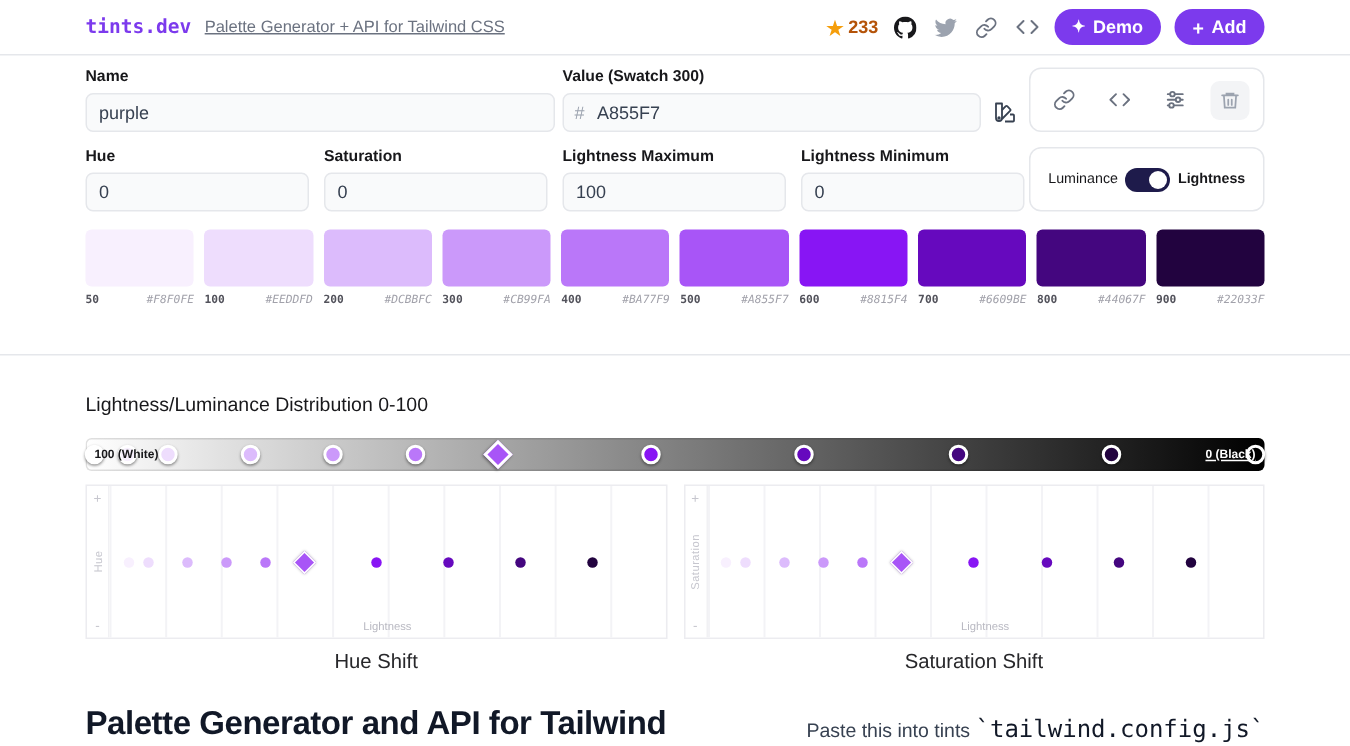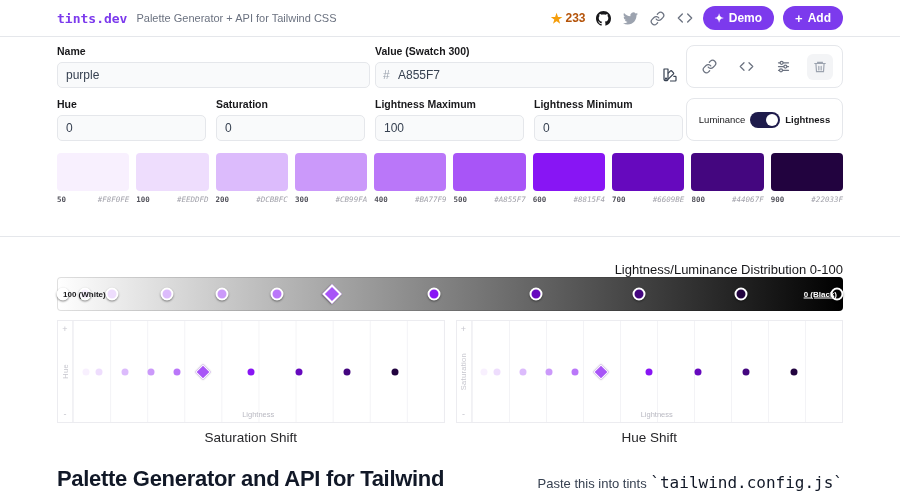--- a/index.html
+++ b/index.html
@@ -3,21 +3,21 @@
 <meta charset="utf-8">
 <style>
   * { box-sizing: border-box; margin: 0; padding: 0; }
   :root { --accent: #7C3AED; --border: #E5E7EB; }
   html, body { width: 900px; height: 497px; }
   body { font-family: "Liberation Sans", sans-serif; background: #fff; color: #18181B; overflow: hidden; }
 
   
   .header { height: 37px; display: flex; align-items: center; padding: 0 57px; border-bottom: 1px solid var(--border); }
   .logo { font-family: "DejaVu Sans Mono", monospace; font-size: 13px; font-weight: 700; color: var(--accent); cursor: pointer; }
-  .subtitle { margin-left: 9px; font-size: 11px; color: #6B7280; }
+  .subtitle { margin-left: 9px; font-size: 11px; color: #6B7280; text-decoration: underline; }
   .header-right { margin-left: auto; display: flex; align-items: center; gap: 9px; }
   .stars { display: inline-flex; align-items: center; gap: 3px; font-size: 12px; font-weight: 700; color: #B45309; cursor: pointer; background: none; border: none; font-family: inherit; }
   .star-glyph { color: #F59E0B; font-size: 13px; line-height: 1; }
   .hicon { display: inline-flex; align-items: center; justify-content: center; width: 18px; height: 18px; background: none; border: none; cursor: pointer; }
   .pill { display: inline-flex; align-items: center; gap: 5px; background: var(--accent); color: #fff; border: none; border-radius: 999px; height: 24px; padding: 0 12px; font-size: 12px; font-weight: 600; font-family: inherit; cursor: pointer; }
   .sparkle-glyph { font-size: 11px; line-height: 1; }
   .plus-glyph { font-size: 13px; font-weight: 700; line-height: 1; }
 
   
   .main { padding: 8px 57px 0; }
@@ -46,22 +46,22 @@
   .swatch-row { display: flex; gap: 7px; margin-top: 12px; }
   .swatch { flex: 1; cursor: pointer; }
   .swatch-color { height: 38px; border-radius: 4px; }
   .swatch-meta { display: flex; justify-content: space-between; margin-top: 4px; font-family: "DejaVu Sans Mono", monospace; font-size: 7.5px; }
   .swatch-stop { color: #52525B; font-weight: 700; text-align: center; }
   .swatch-hex { color: #A1A1AA; font-style: italic; }
 
   .divider { border: none; border-top: 1px solid var(--border); margin: 32px -57px 0; }
 
   
-  .dist-title { text-align: right; font-size: 13px; color: #18181B; margin-top: 25px; }
-  .dist-bar { position: relative; height: 34px; border-radius: 4px; margin-top: 0; background: linear-gradient(90deg, #FFFFFF 0%, #000000 100%); box-shadow: inset 0 0 0 1px rgba(0,0,0,0.12); }
+  .dist-title { text-align: left; font-size: 13px; color: #18181B; margin-top: 25px; }
+  .dist-bar { position: relative; height: 22px; border-radius: 4px; margin-top: 15px; background: linear-gradient(90deg, #FFFFFF 0%, #000000 100%); box-shadow: inset 0 0 0 1px rgba(0,0,0,0.12); }
   .bar-label-left, .bar-label-right { position: absolute; top: 50%; transform: translateY(-50%); font-size: 8px; font-weight: 700; z-index: 3; pointer-events: none; }
   .bar-label-left { left: 6px; color: #18181B; }
   .bar-label-right { right: 6px; color: #fff; text-decoration: underline; }
   .bar-dot { position: absolute; top: 50%; width: 13px; height: 13px; border-radius: 50%; border: 2px solid #fff; box-shadow: 0 1px 2px rgba(0,0,0,0.45); transform: translate(-50%,-50%); z-index: 1; }
   .bar-diamond { position: absolute; top: 50%; width: 14px; height: 14px; border: 2px solid #fff; box-shadow: 0 1px 2px rgba(0,0,0,0.45); transform: translate(-50%,-50%) rotate(45deg); z-index: 2; }
 
   
   .charts-row { display: flex; gap: 11px; margin-top: 9px; }
   .chart { flex: 1; height: 103px; border: 1px solid #ECECF0; display: flex; background: #fff; }
   .yaxis { width: 15px; display: flex; flex-direction: column; align-items: center; justify-content: space-between; padding: 3px 0; color: #C6C6CE; font-size: 9px; border-right: 1px solid #F1F1F4; }
@@ -329,22 +329,22 @@
           <span class="chart-dot" style="left: 28%; top: 50%; background: rgb(186, 119, 249);"></span>
           <span class="chart-diamond" style="left: 35%; top: 50%; background: rgb(168, 85, 247);"></span>
           <span class="chart-dot" style="left: 48%; top: 50%; background: rgb(136, 21, 244);"></span>
           <span class="chart-dot" style="left: 61%; top: 50%; background: rgb(102, 9, 190);"></span>
           <span class="chart-dot" style="left: 74%; top: 50%; background: rgb(68, 6, 127);"></span>
           <span class="chart-dot" style="left: 87%; top: 50%; background: rgb(34, 3, 63);"></span>
         </div>
     </div>
   </div>
   <div class="chart-titles">
+    <div>Hue Shift</div>
     <div>Saturation Shift</div>
-    <div>Hue Shift</div>
   </div>
 
   <div class="footer">
     <h1 class="footer-heading">Palette Generator and API for Tailwind</h1>
     <div class="paste-line">
       <span>Paste this into tints</span>
       <code>`tailwind.config.js`</code>
     </div>
   </div>
 

